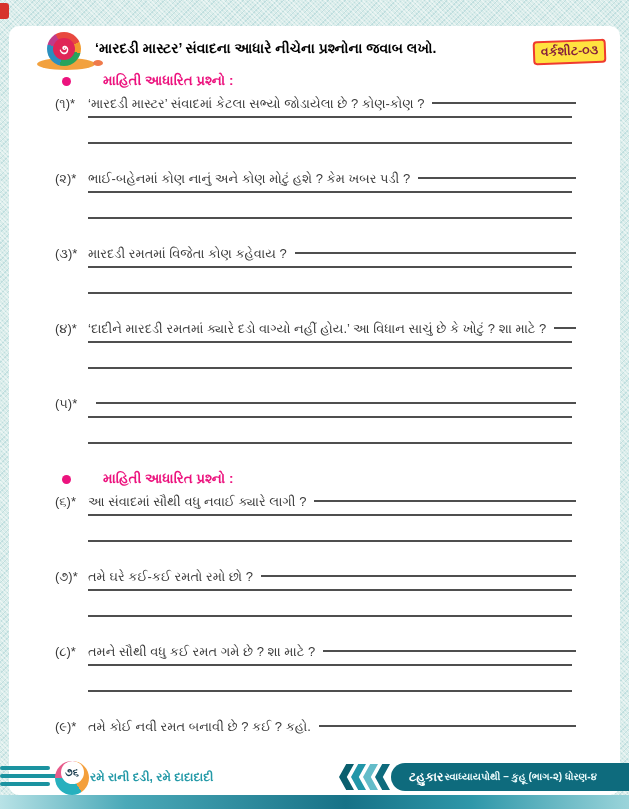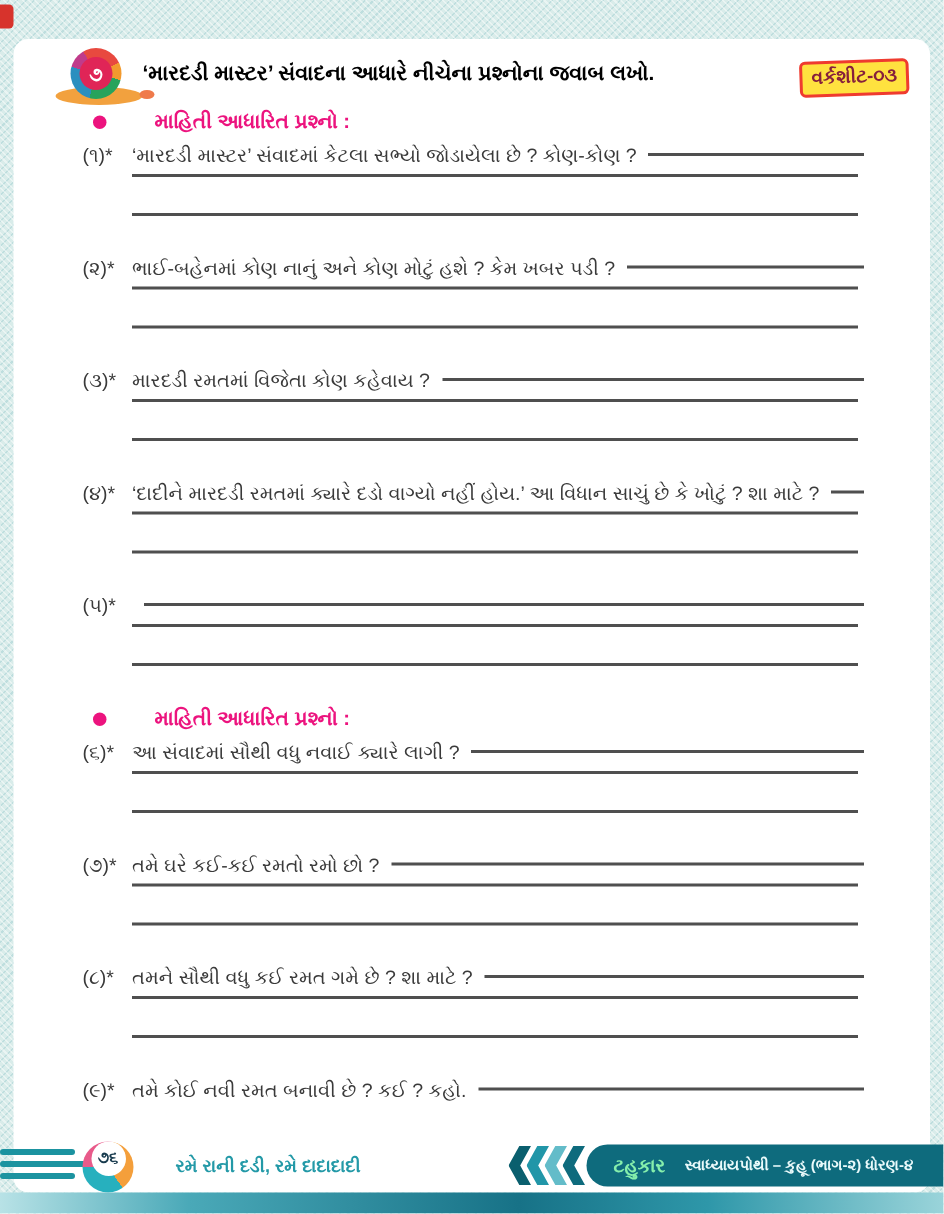--- a/index.html
+++ b/index.html
@@ -53,34 +53,34 @@
   .stripes span:nth-child(1){width:50px;}
   .stripes span:nth-child(2){width:60px;}
   .stripes span:nth-child(3){width:50px;}
   .page-badge{
     position:absolute;left:46px;top:1px;width:34px;height:34px;border-radius:50%;
     background:conic-gradient(from -90deg,#e85a8a 0 100deg,#f49f3b 100deg 235deg,#27b0be 235deg 360deg);
     display:flex;align-items:flex-start;justify-content:center;
   }
   .page-badge .pnum{width:23px;height:23px;border-radius:50%;background:#fff;color:#173a4d;font-weight:bold;font-size:11px;
     display:flex;align-items:center;justify-content:center;line-height:1;}
-  .chapter{position:absolute;left:108px;top:10px;color:#2399a7;font-weight:bold;font-size:12px;white-space:nowrap;}
+  .chapter{position:absolute;left:81px;top:10px;color:#2399a7;font-weight:bold;font-size:12px;white-space:nowrap;}
   .chevrons{position:absolute;right:230px;top:4px;display:flex;}
   .chev{width:15px;height:26px;margin-left:-3px;
     clip-path:polygon(100% 0,48% 0,0 50%,48% 100%,100% 100%,52% 50%);}
   .chev:nth-child(1){background:#0a5f6e;}
   .chev:nth-child(2){background:#2196a8;}
   .chev:nth-child(3){background:#63bcc9;}
   .chev:nth-child(4){background:#0e6b7d;}
   .series-pill{
     position:absolute;right:-9px;top:3px;height:28px;width:238px;box-sizing:border-box;
     background:#0e6b7d;border-radius:14px 0 0 14px;display:flex;align-items:center;padding-left:18px;white-space:nowrap;
   }
-  .series-name{color:#86efac;font-weight:bold;font-size:12.5px;}
-  .series-rest{color:#eafafb;font-size:10px;margin-left:13px;font-weight:bold;}
+  .series-name{color:#ffffff;font-weight:bold;font-size:12.5px;}
+  .series-rest{color:#eafafb;font-size:10px;margin-left:1px;font-weight:bold;}
   .bottom-strip{
     position:absolute;left:0;right:0;bottom:0;height:14px;
     background:linear-gradient(90deg,#b8e2e6 0%,#4aa9b8 20%,#177287 55%,#2e97a9 75%,#9ad4da 100%);
   }
 </style>
 </head>
 <body>
 
 <div class="corner-tab"></div>
 

